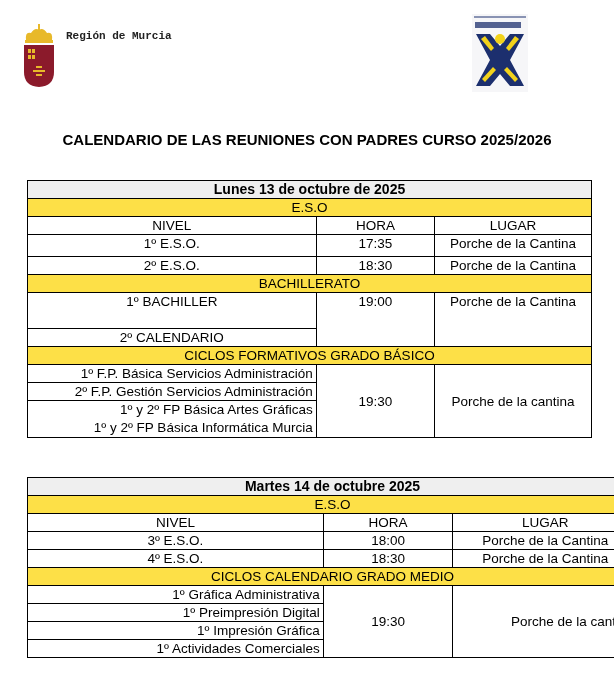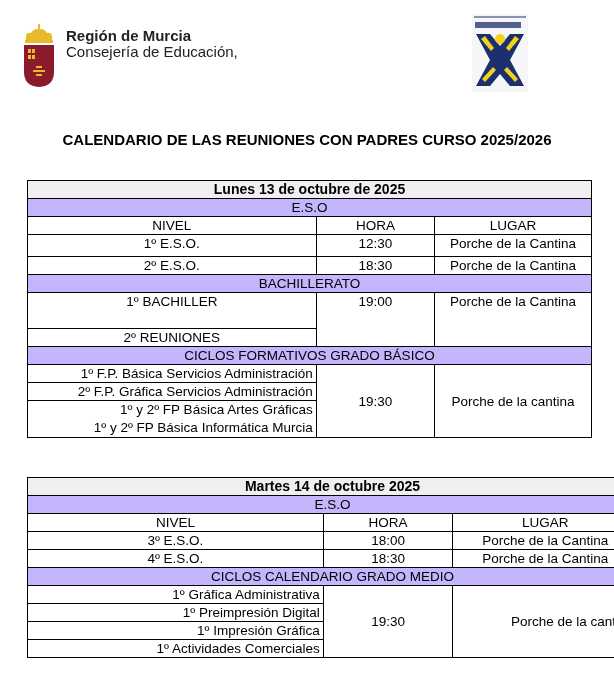--- a/index.html
+++ b/index.html
@@ -1,26 +1,26 @@
 <!DOCTYPE html>
 <html><head>
 <meta charset="utf-8">
 <style>
   html,body{margin:0;padding:0;background:#fff;}
   body{width:614px;height:694px;position:relative;overflow:hidden;font-family:"Liberation Sans",sans-serif;color:#000;}
   .hdr{position:absolute;left:22px;top:24px;height:70px;}
   .shield{position:absolute;left:0;top:0;width:34px;height:64px;}
-  .org{position:absolute;left:44px;top:4px;font-family:Liberation Sans, sans-serif;font-size:15px;line-height:16px;color:#222;white-space:nowrap;}
+  .org{position:absolute;left:44px;top:4px;font-family:Liberation Mono, monospace;font-size:11px;line-height:16px;color:#222;white-space:nowrap;}
   .org .b{font-weight:bold;}
   .logo2{position:absolute;left:472px;top:14px;width:56px;height:78px;background:#f6f6f8;}
   .title{position:absolute;left:0;width:614px;top:131px;text-align:center;font-weight:bold;font-size:15px;letter-spacing:0;}
   table{position:absolute;border-collapse:collapse;font-size:13.5px;}
   td{border:1px solid #000;padding:0 3px;height:17px;line-height:17px;text-align:center;white-space:nowrap;}
   .day{background:#efefef;font-weight:bold;font-size:14px;}
-  .sec{background:#c4b5fd;}
+  .sec{background:#fde047;}
   .l{text-align:right;}
   .top{vertical-align:top;}
   #t1{left:27px;top:180px;width:565px;}
   #t2{left:27px;top:477px;width:611px;}
 </style>
 </head>
 <body>
 
 <div class="hdr">
   <svg class="shield" viewBox="0 0 34 64">
@@ -33,21 +33,20 @@
         <rect x="10" y="25" width="3" height="4"></rect>
       <rect x="6" y="31" width="3" height="4"></rect>
         <rect x="10" y="31" width="3" height="4"></rect>
       <rect x="14" y="42" width="6" height="2"></rect>
         <rect x="11" y="46" width="12" height="2"></rect>
         <rect x="14" y="50" width="6" height="2"></rect>
     </g>
   </svg>
   <div class="org">
     <div class="b">Región de Murcia</div>
-    <div>Consejería de Educación,</div>
   </div>
 </div>
 
 <div class="logo2">
   <svg width="56" height="78" viewBox="0 0 56 78">
     <rect x="0" y="0" width="56" height="78" fill="#f6f6f8"></rect>
     <rect x="2" y="2" width="52" height="2" fill="#1c2f6e" opacity="0.5"></rect>
     <rect x="3" y="8" width="46" height="6" fill="#1c2f6e" opacity="0.75"></rect>
     <path d="M4 20 H18 L28 32 L38 20 H52 L38 46 L52 72 H38 L28 60 L18 72 H4 L18 46 Z" fill="#1c2f6e"></path>
     <circle cx="28" cy="25" r="5" fill="#f2d21b"></circle>
@@ -73,49 +72,49 @@
   <tr>
         <td colspan="3" class="sec">E.S.O</td>
       </tr>
   <tr>
     <td>NIVEL</td>
     <td>HORA</td>
     <td>LUGAR</td>
   </tr>
   <tr style="height:22px">
     <td class="top">1º E.S.O.</td>
-    <td class="top">12:30</td>
+    <td class="top">17:35</td>
     <td class="top">Porche de la Cantina</td>
   </tr>
   <tr>
     <td>2º E.S.O.</td>
     <td>18:30</td>
     <td>Porche de la Cantina</td>
   </tr>
   <tr>
         <td colspan="3" class="sec">BACHILLERATO</td>
       </tr>
   <tr style="height:36px">
     <td class="top">1º BACHILLER</td>
     <td rowspan="2" class="top">19:00</td>
     <td rowspan="2" class="top">Porche de la Cantina</td>
   </tr>
   <tr>
-    <td>2º REUNIONES</td>
+    <td>2º CALENDARIO</td>
   </tr>
   <tr>
         <td colspan="3" class="sec">CICLOS FORMATIVOS GRADO BÁSICO</td>
       </tr>
   <tr>
     <td class="l">1º F.P. Básica Servicios Administración</td>
     <td rowspan="3">19:30</td>
     <td rowspan="3">Porche de la cantina</td>
   </tr>
   <tr>
-    <td class="l">2º F.P. Gráfica Servicios Administración</td>
+    <td class="l">2º F.P. Gestión Servicios Administración</td>
   </tr>
   <tr>
     <td class="l" style="line-height:18px">
       <div>1º y 2º FP Básica Artes Gráficas</div>
       <div>1º y 2º FP Básica Informática Murcia</div>
     </td>
   </tr>
 </tbody>
   </table>
 

